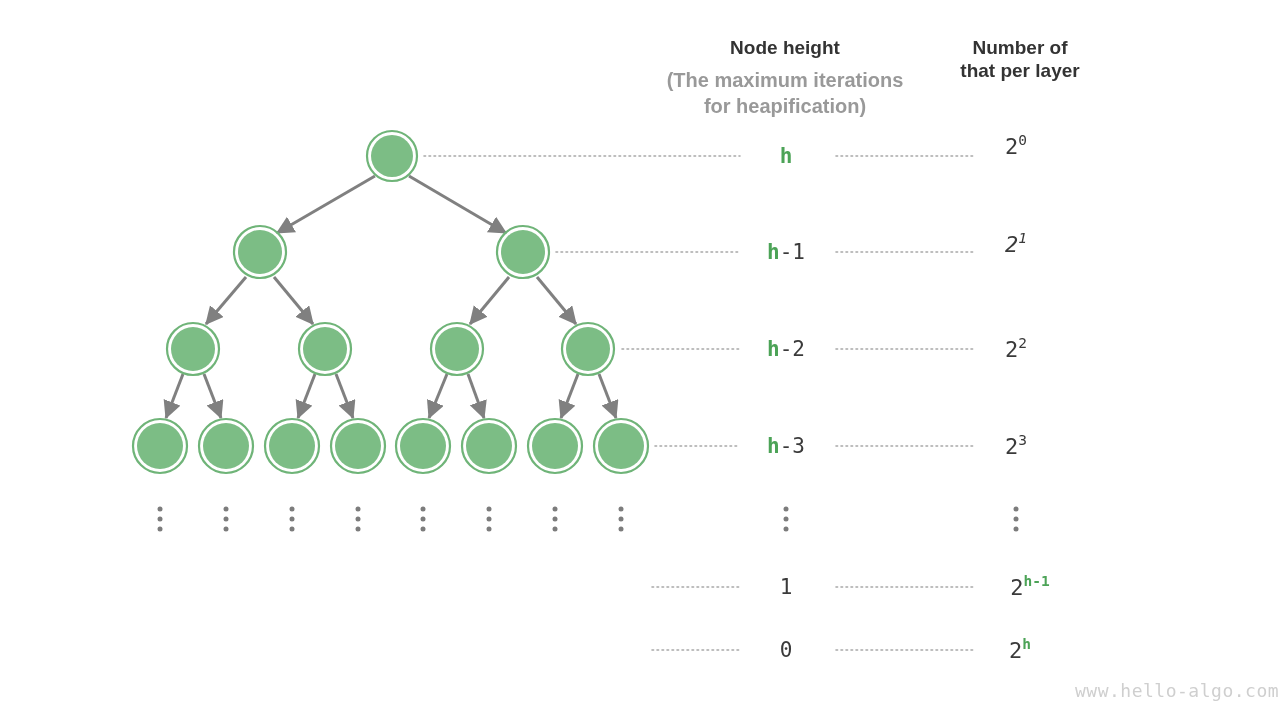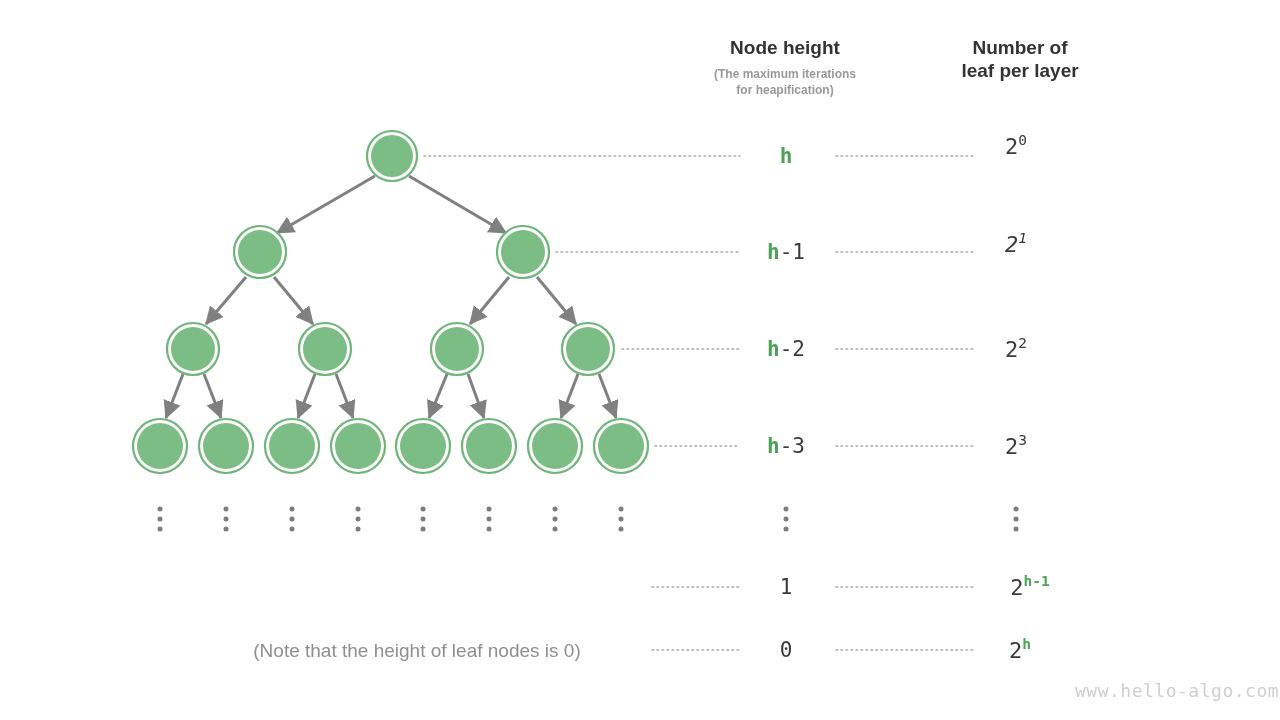--- a/index.html
+++ b/index.html
@@ -20,21 +20,21 @@
     position:absolute;
     text-align:center;
     font-weight:bold;
     color:#333333;
     line-height:1.22;
   }
   .col-head.main{font-size:19px;}
   .col-head .sub{
     display:block;
     color:#999999;
-    font-size:12px;
+    font-size:20px;
     margin-top:8px;
     line-height:1.3;
   }
 
   
   .row-label{
     position:absolute;
     text-align:center;
     color:#3a3a3a;
     font-size:21px;
@@ -213,21 +213,21 @@
   <div class="col-head main" style="left:664px;top:36px;width:242px;">
     <span>Node height</span>
     <span class="sub">
       <span>(The maximum iterations</span><br>
       <span>for heapification)</span>
     </span>
   </div>
 
   <div class="col-head main" style="left:900px;top:36px;width:240px;">
     <span>Number of</span><br>
-    <span>leaf per layer</span>
+    <span>that per layer</span>
   </div>
 
   <div class="row-label" style="left:786px;top:156px;">
     <span class="g">h</span><span class="dk"></span>
   </div>
   <div class="row-label" style="left:786px;top:252px;">
     <span class="g">h</span><span class="dk">-1</span>
   </div>
   <div class="row-label" style="left:786px;top:349px;">
     <span class="g">h</span><span class="dk">-2</span>
@@ -305,16 +305,15 @@
       <i></i>
       <i></i>
       <i></i>
     </div>
   <div class="vdots" style="left:1016px;top:519px;">
       <i></i>
       <i></i>
       <i></i>
     </div>
 
-  <div class="note" style="left:417px;top:651px;">(Note that the height of leaf nodes is 0)</div>
   <div class="watermark" style="left:1075px;top:680px;">www.hello-algo.com</div>
 
 </div>
 
 </body></html>

